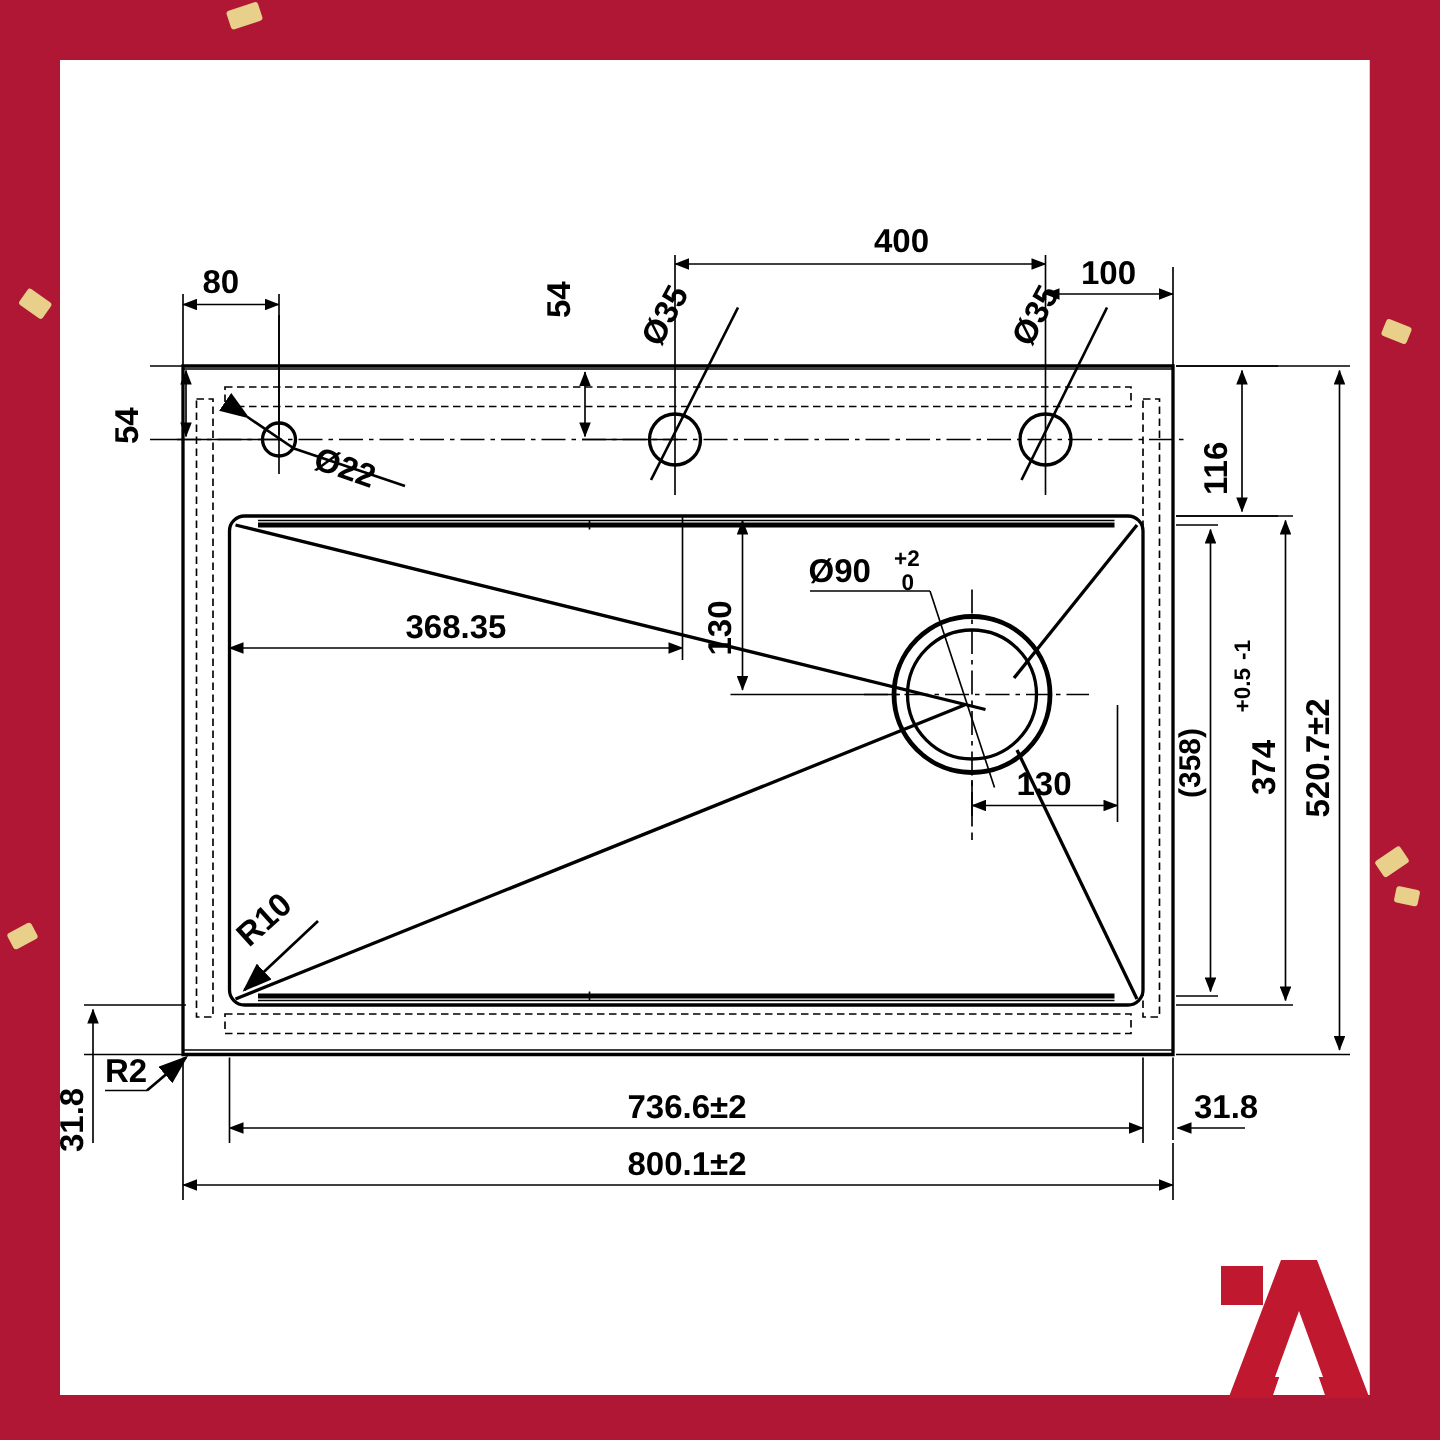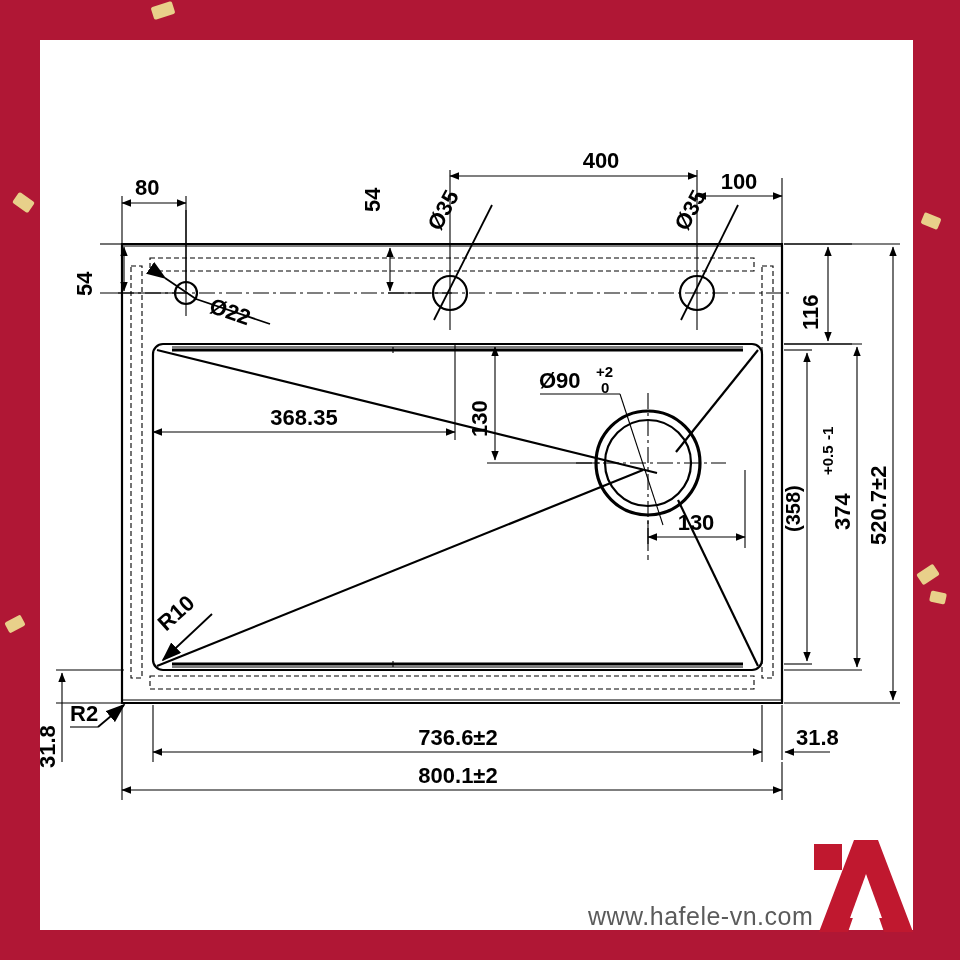--- a/index.html
+++ b/index.html
@@ -217,21 +217,20 @@
     <line class="ln dim" x1="153" y1="752" x2="762" y2="752" marker-start="url(#arrS)" marker-end="url(#arr)"></line>
     <text class="t t22" x="458" y="745" text-anchor="middle">736.6±2</text>
 
     <line class="ln thin" x1="122" y1="705" x2="122" y2="800"></line>
     <line class="ln thin" x1="782" y1="762" x2="782" y2="800"></line>
     <line class="ln dim" x1="122" y1="790" x2="782" y2="790" marker-start="url(#arrS)" marker-end="url(#arr)"></line>
     <text class="t t22" x="458" y="783" text-anchor="middle">800.1±2</text>
 
   </svg>
 
-  <div class="site-url">www.hafele-vn.com</div>
 
   <svg class="logo" viewBox="0 0 105 92">
     <rect x="6" y="4" width="28" height="26" fill="#c0182f"></rect>
     <path d="M46 0 L70 0 L105 92 L76 92 L58 40 L40 92 L11 92 Z" fill="#c0182f"></path>
     <path d="M58 34 L74 78 L42 78 Z" fill="#ffffff"></path>
   </svg>
 
 </div>
 
 </body></html>

